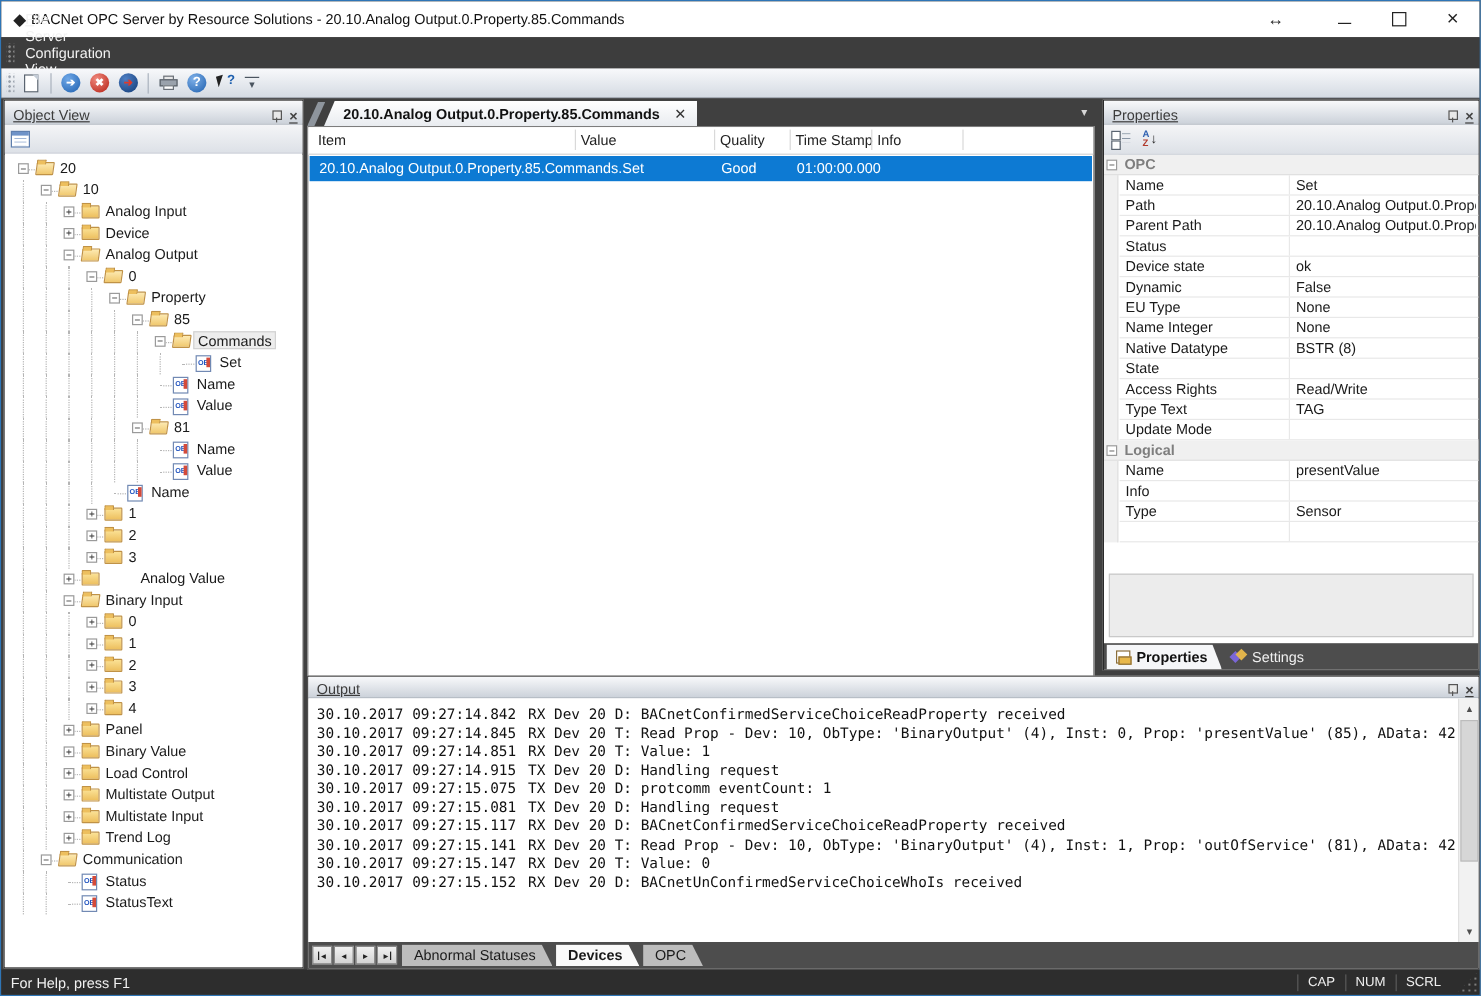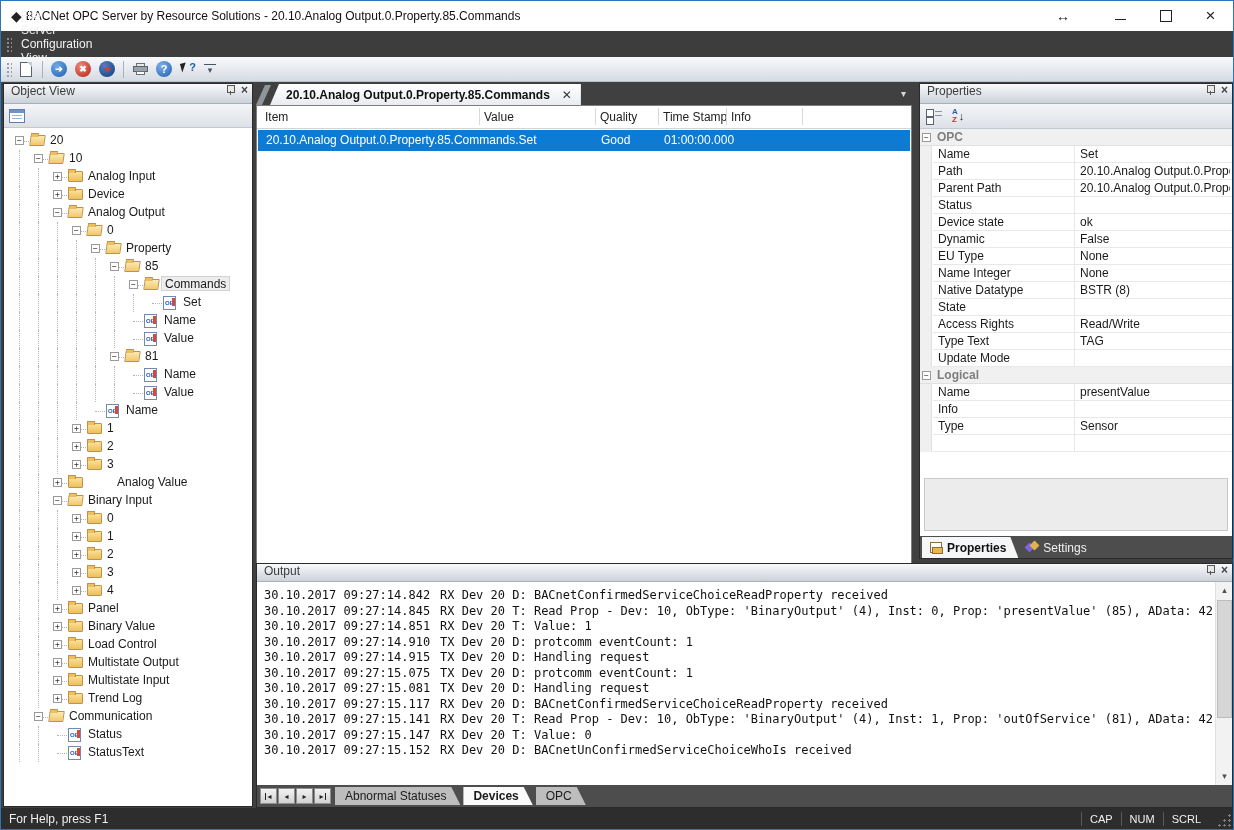--- a/index.html
+++ b/index.html
@@ -43,21 +43,21 @@
   .ic-print .p-out{position:absolute; left:3px; top:8px; width:9px; height:4px; background:#fff; border:1px solid #6a7078;}
   .ic-help { background:radial-gradient(circle at 35% 30%, #7fb0e8, #1d5fae); font-size:11px; }
   .ic-ctx-help { position:relative; width:16px; height:16px; }
   .ic-ctx-help .cursor{ position:absolute; left:1px; top:2px; width:0; height:0; border-left:6px solid #222; border-bottom:9px solid transparent; transform:rotate(-15deg); }
   .ic-ctx-help .q{ position:absolute; right:0; top:0; color:#1d5fae; font-weight:bold; font-size:11px; }
   .tb-overflow { margin-left:2px; color:#4b5560; font-size:9px; width:12px; text-align:center; line-height:8px; }
   .tb-overflow::before{content:"\25BE"; display:block; border-top:1px solid #4b5560; padding-top:1px;}
 
   
   .panel { position:absolute; background:#fff; border:1px solid #2a2a2a; }
-  .panel-caption { height:20px; background:linear-gradient(#f8f9fb,#ccd2da); border-bottom:1px solid #a9b0ba; display:flex; align-items:flex-start; color:#3c3c3c; padding:0 4px 10px 7px; font-size:12px; }
+  .panel-caption { height:20px; background:linear-gradient(#f8f9fb,#ccd2da); border-bottom:1px solid #a9b0ba; display:flex; align-items:flex-end; color:#3c3c3c; padding:0 4px 0 7px; font-size:12px;text-decoration:underline; }
   .cap-btns { margin-left:auto; display:flex; align-items:center; gap:6px; }
   .icon-pin { width:9px; height:12px; position:relative; }
   .icon-pin::before{content:""; position:absolute; left:1px; top:1px; width:6px; height:6px; border:1px solid #555; background:#e8e8e8;}
   .icon-pin::after{content:""; position:absolute; left:4px; top:7px; width:1px; height:4px; background:#555;}
   .icon-close { color:#444; font-size:12px; line-height:12px; }
   .icon-close::before{content:"\00D7"; font-weight:bold;}
 
   
   #objectView { left:2px; top:1px; width:250px; height:724px; }
   .ov-toolbar { height:24px; background:linear-gradient(#f4f5f7,#dde1e7); border-bottom:1px solid #c3c9d2; display:flex; align-items:center; padding-left:5px; }
@@ -713,21 +713,20 @@
         <span class="cap-btns">
           <span class="icon-pin"></span>
           <span class="icon-close"></span>
         </span>
       </div>
       <div class="log">
         <div class="log-lines" id="logLines">
             <div class="log-line"><span class="ts">30.10.2017 09:27:14.842</span><span>RX Dev 20 D: BACnetConfirmedServiceChoiceReadProperty received</span></div>
             <div class="log-line"><span class="ts">30.10.2017 09:27:14.845</span><span>RX Dev 20 T: Read Prop - Dev: 10, ObType: 'BinaryOutput' (4), Inst: 0, Prop: 'presentValue' (85), AData: 42</span></div>
             <div class="log-line"><span class="ts">30.10.2017 09:27:14.851</span><span>RX Dev 20 T: Value: 1</span></div>
-            <div class="log-line"><span class="ts">30.10.2017 09:27:14.910</span><span>TX Dev 20 D: protcomm eventCount: 1</span></div>
             <div class="log-line"><span class="ts">30.10.2017 09:27:14.915</span><span>TX Dev 20 D: Handling request</span></div>
             <div class="log-line"><span class="ts">30.10.2017 09:27:15.075</span><span>TX Dev 20 D: protcomm eventCount: 1</span></div>
             <div class="log-line"><span class="ts">30.10.2017 09:27:15.081</span><span>TX Dev 20 D: Handling request</span></div>
             <div class="log-line"><span class="ts">30.10.2017 09:27:15.117</span><span>RX Dev 20 D: BACnetConfirmedServiceChoiceReadProperty received</span></div>
             <div class="log-line"><span class="ts">30.10.2017 09:27:15.141</span><span>RX Dev 20 T: Read Prop - Dev: 10, ObType: 'BinaryOutput' (4), Inst: 1, Prop: 'outOfService' (81), AData: 42</span></div>
             <div class="log-line"><span class="ts">30.10.2017 09:27:15.147</span><span>RX Dev 20 T: Value: 0</span></div>
             <div class="log-line"><span class="ts">30.10.2017 09:27:15.152</span><span>RX Dev 20 D: BACnetUnConfirmedServiceChoiceWhoIs received</span></div>
           </div>
         <div class="vscroll">
           <span class="vs-arrow" style="top:0;">▴</span>

